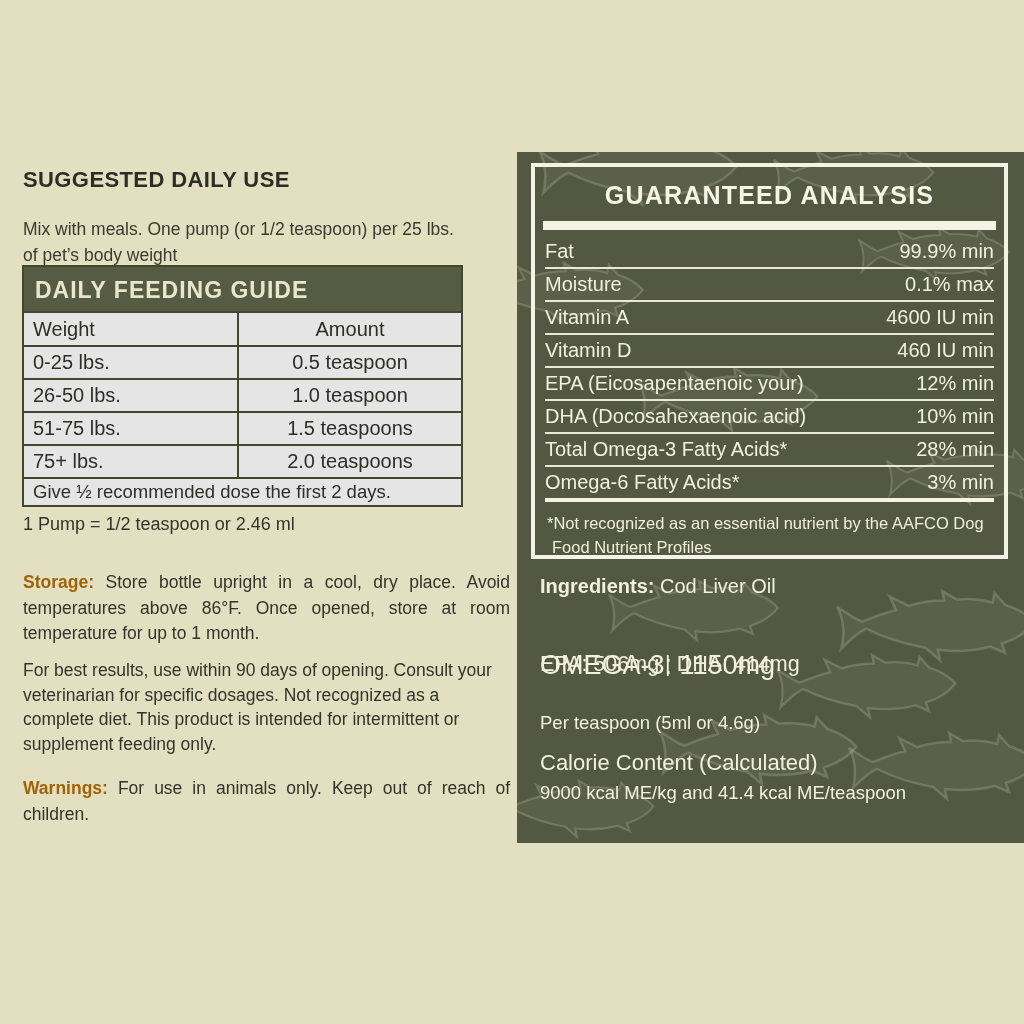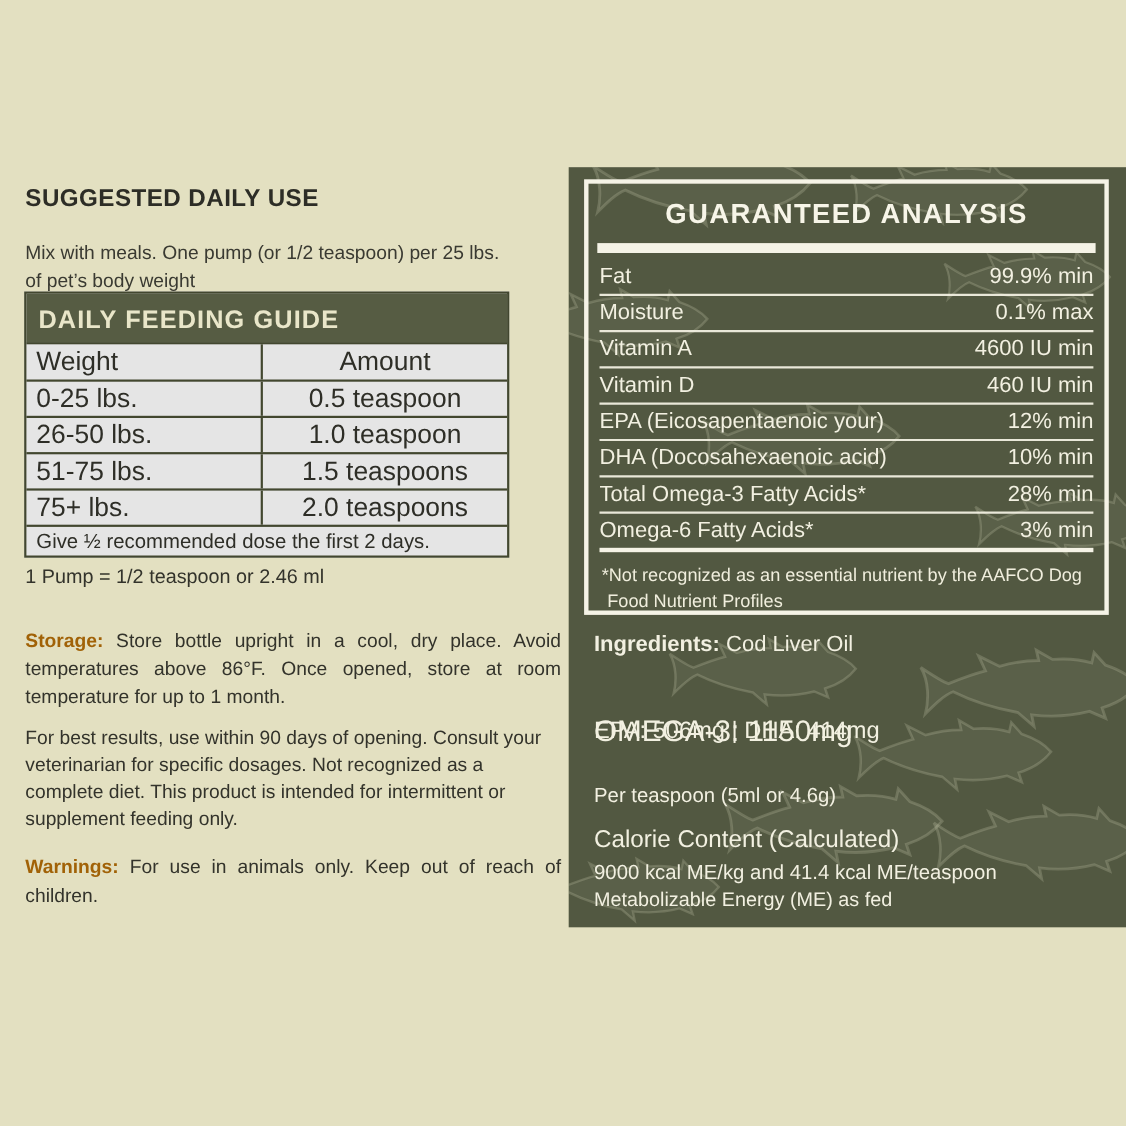--- a/index.html
+++ b/index.html
@@ -22,21 +22,21 @@
   .ftable{
     position:absolute;left:22px;top:265px;width:441px;
     border:2px solid #42472f;box-sizing:border-box;background:#e5e5e5;
     color:#2e2e27;
   }
   .ftable-header{
     height:44px;background:#565c43;color:#e9e6c9;
     font-size:23px;font-weight:bold;letter-spacing:1px;
     line-height:46px;padding-left:11px;
   }
-  .frow{display:flex;border-top:2px solid #42472f;height:32px;font-size:24px;align-items:stretch;}
+  .frow{display:flex;border-top:2px solid #42472f;height:32px;font-size:20px;align-items:stretch;}
   .frow.data{height:31px;}
   .fcell-w{width:204px;padding-left:9px;border-right:2px solid #42472f;display:flex;align-items:center;}
   .fcell-a{flex:1;display:flex;align-items:center;justify-content:center;}
   .frow-footer{
     border-top:2px solid #42472f;height:26px;font-size:18.5px;
     display:flex;align-items:center;padding-left:9px;
   }
   .pump-note{
     position:absolute;left:23px;top:514px;width:486px;
     font-size:18px;color:#33332b;
@@ -192,16 +192,15 @@
         <div class="ln2">Food Nutrient Profiles</div>
       </div>
     </div>
 
     <p class="ptext p-ing"><strong>Ingredients:</strong> <span>Cod Liver Oil</span></p>
     <p class="ptext p-omega">OMEGA-3: 1150mg</p>
     <p class="ptext p-epadha">EPA: 506mg  |  DHA: 414mg</p>
     <p class="ptext p-per">Per teaspoon (5ml or 4.6g)</p>
     <p class="ptext p-calh">Calorie Content (Calculated)</p>
     <p class="ptext p-cal1">9000 kcal ME/kg and 41.4 kcal ME/teaspoon</p>
-    <p class="ptext p-cal2">Metabolizable Energy (ME) as fed</p>
   </div>
 
 </div>
 
 </body></html>

